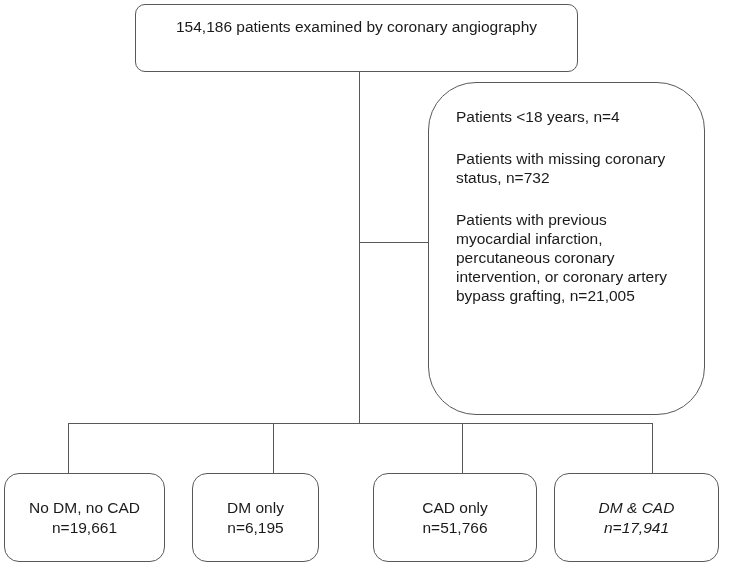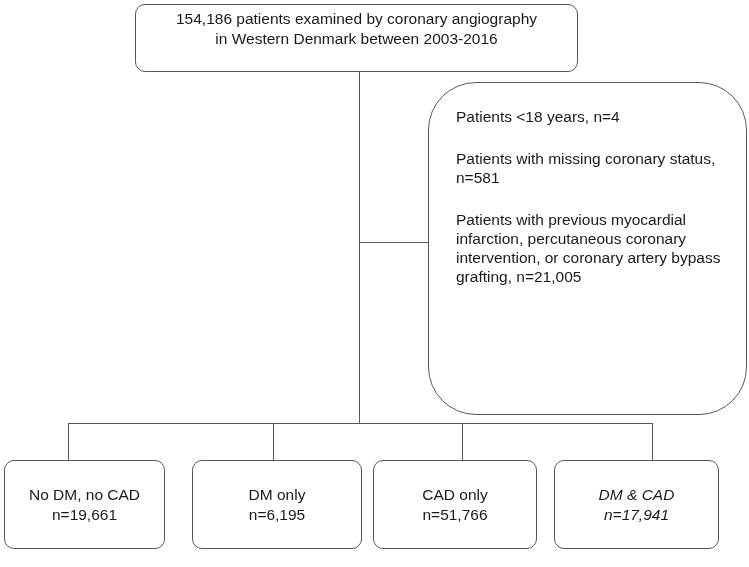--- a/index.html
+++ b/index.html
@@ -20,43 +20,43 @@
   .line{
     position:absolute;
     background:#595959;
   }
   
   .top-box{
     left:135px;top:4px;width:443px;height:68px;
     border-radius:10px;
     text-align:center;
     font-size:15.5px;line-height:20px;
-    padding-top:4px;
+    padding-top:12px;
   }
   
   .exclusion-box{
-    left:428px;top:82px;width:319px;height:333px;
+    left:428px;top:82px;width:277px;height:333px;
     border-radius:48px;
     font-size:15.5px;line-height:19px;
     padding:24px 20px 0 27px;
   }
   .exclusion-box p{
     margin:0 0 23px 0;
   }
   
   .outcome-box{
-    top:460px;height:89px;
-    border-radius:10px;
+    top:473px;height:89px;
+    border-radius:15px;
     display:flex;flex-direction:column;
     align-items:center;justify-content:center;
     text-align:center;
     font-size:15.5px;line-height:20px;
   }
   .outcome-1{left:4px;width:161px;}
-  .outcome-2{left:192px;width:170px;}
+  .outcome-2{left:192px;width:127px;}
   .outcome-3{left:373px;width:164px;}
   .outcome-4{left:554px;width:165px;font-style:italic;}
   
   .v-main{left:359px;top:72px;width:1px;height:351px;}
   .h-branch{left:359px;top:242px;width:69px;height:1px;}
   .h-dist{left:68px;top:423px;width:585px;height:1px;}
   .drop{top:423px;width:1px;height:50px;}
   .drop-1{left:68px;}
   .drop-2{left:273px;}
   .drop-3{left:462px;}
@@ -70,26 +70,25 @@
   <div class="line v-main"></div>
   <div class="line h-branch"></div>
   <div class="line h-dist"></div>
   <div class="line drop drop-1"></div>
   <div class="line drop drop-2"></div>
   <div class="line drop drop-3"></div>
   <div class="line drop drop-4"></div>
 
   <div class="box top-box">
     <div>154,186 patients examined by coronary angiography</div>
-    <div>in Western Denmark between 2003-2016</div>
   </div>
 
   <div class="box exclusion-box">
     <p>Patients &lt;18 years, n=4</p>
-    <p>Patients with missing coronary status, n=581</p>
+    <p>Patients with missing coronary status, n=732</p>
     <p>Patients with previous myocardial infarction, percutaneous coronary intervention, or coronary artery bypass grafting, n=21,005</p>
   </div>
 
   <div class="box outcome-box outcome-1">
     <div>No DM, no CAD</div>
     <div>n=19,661</div>
   </div>
   <div class="box outcome-box outcome-2">
     <div>DM only</div>
     <div>n=6,195</div>

